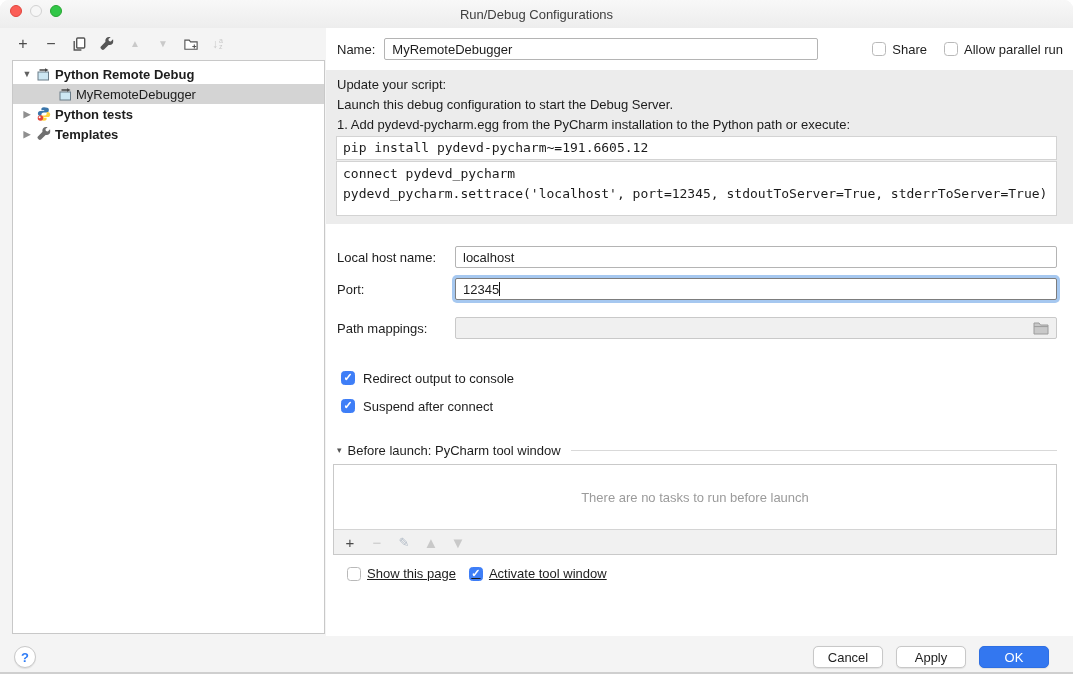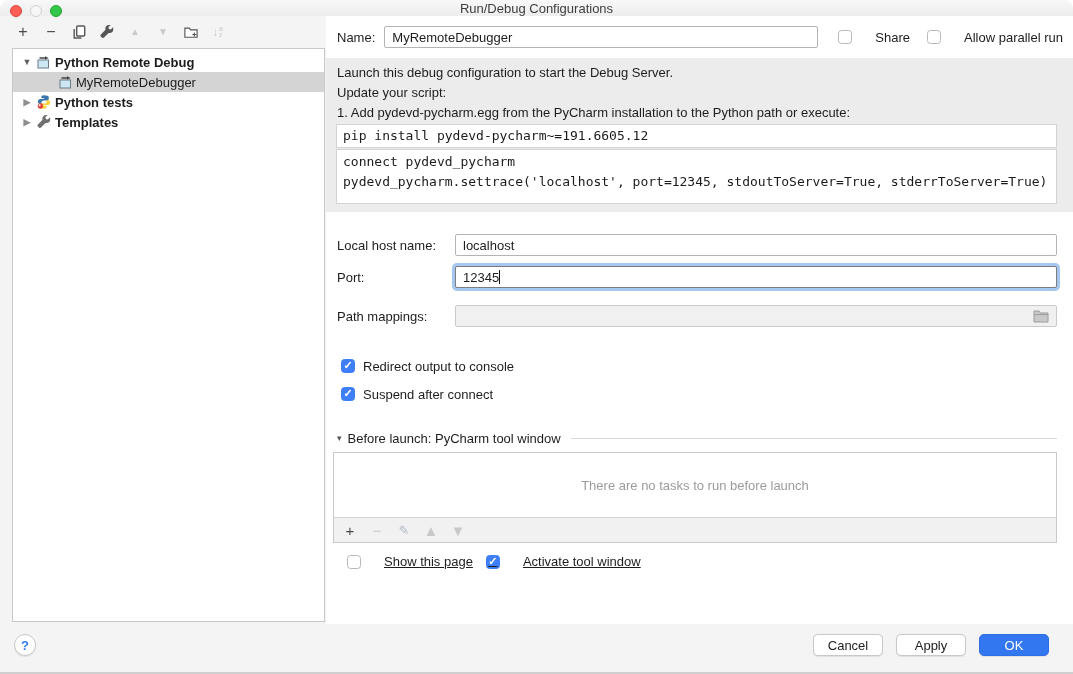--- a/index.html
+++ b/index.html
@@ -3,21 +3,21 @@
 <meta charset="utf-8">
 <style>
   * { margin:0; padding:0; box-sizing:border-box; }
   html,body { background:#ffffff; }
   body { font-family:"Liberation Sans", sans-serif; font-size:13px; color:#1d1d1d; }
 
   .window { width:1073px; height:674px; background:#f4f4f4; overflow:hidden;
             border-radius:9px 9px 0 0; border-bottom:2px solid #cfcfcf; position:relative; }
 
   
-  .titlebar { height:16px; background:linear-gradient(#f8f8f8,#ededed); display:flex;
+  .titlebar { height:28px; background:linear-gradient(#f8f8f8,#ededed); display:flex;
               align-items:center; position:relative; }
   .traffic { position:absolute; left:10px; top:5px; display:flex; gap:8px; }
   .light { width:12px; height:12px; border-radius:50%; }
   .light.close { background:#fb5e57; border:1px solid #e0443c; }
   .light.min   { background:#f6f6f6; border:1px solid #d1d1d1; }
   .light.zoom  { background:#32c748; border:1px solid #27a532; }
   .title { margin:0 auto; color:#3e3e3e; }
 
   .body { display:flex; height:608px; }
 
@@ -47,21 +47,21 @@
   
   .right { flex:1; background:#fff; overflow:hidden; }
 
   .name-row { display:flex; align-items:center; margin:10px 8px 0 11px; height:22px; }
   .name-row > label { margin-right:9px;text-align:center; }
   .field { height:22px; border:1px solid #b4b4b4; border-radius:2px; background:#fff;
            display:flex; align-items:center; padding:0 7px; }
   .name-field { width:434px; }
   .name-row .groups { margin-left:auto; display:flex; gap:17px; margin-right:2px; }
 
-  .cb-group { display:flex; align-items:center; gap:23px; }
+  .cb-group { display:flex; align-items:center; gap:6px; }
   .checkbox { width:14px; height:14px; border:1px solid #b9b9b9; border-radius:3.5px;
               background:#fff; display:flex; align-items:center; justify-content:center; flex:none; }
   .checkbox .mark { display:none; color:#fff; font-size:11px; font-weight:bold; margin-top:-1px; }
   .checkbox.checked { background:#3e7ef7; border-color:#3e7ef7; }
   .checkbox.checked .mark { display:block; }
 
   .desc { margin-top:10px; background:#ececec; padding:5px 16px 7px 10px; }
   .dline { line-height:20px; padding-left:1px; }
   .codebox { background:#fff; border:1px solid #d3d3d3; margin:1px 0; padding:1px 6px;
              font-family:"DejaVu Sans Mono","Liberation Mono",monospace; font-size:13px;
@@ -217,22 +217,22 @@
             <span>Share</span>
           </div>
           <div class="cb-group">
             <span class="checkbox"></span>
             <span>Allow parallel run</span>
           </div>
         </div>
       </div>
 
       <div class="desc">
+        <div class="dline">Update your script:</div>
         <div class="dline">Launch this debug configuration to start the Debug Server.</div>
-        <div class="dline">Update your script:</div>
         <div class="dline">1. Add pydevd-pycharm.egg from the PyCharm installation to the Python path or execute:</div>
         <div class="codebox">pip install pydevd-pycharm~=191.6605.12</div>
         <div class="codebox two">
           <div>connect pydevd_pycharm</div>
           <div>pydevd_pycharm.settrace('localhost', port=12345, stdoutToServer=True, stderrToServer=True)</div>
         </div>
       </div>
 
       <div class="form-row row-localhost">
         <label>Local host name:</label>

